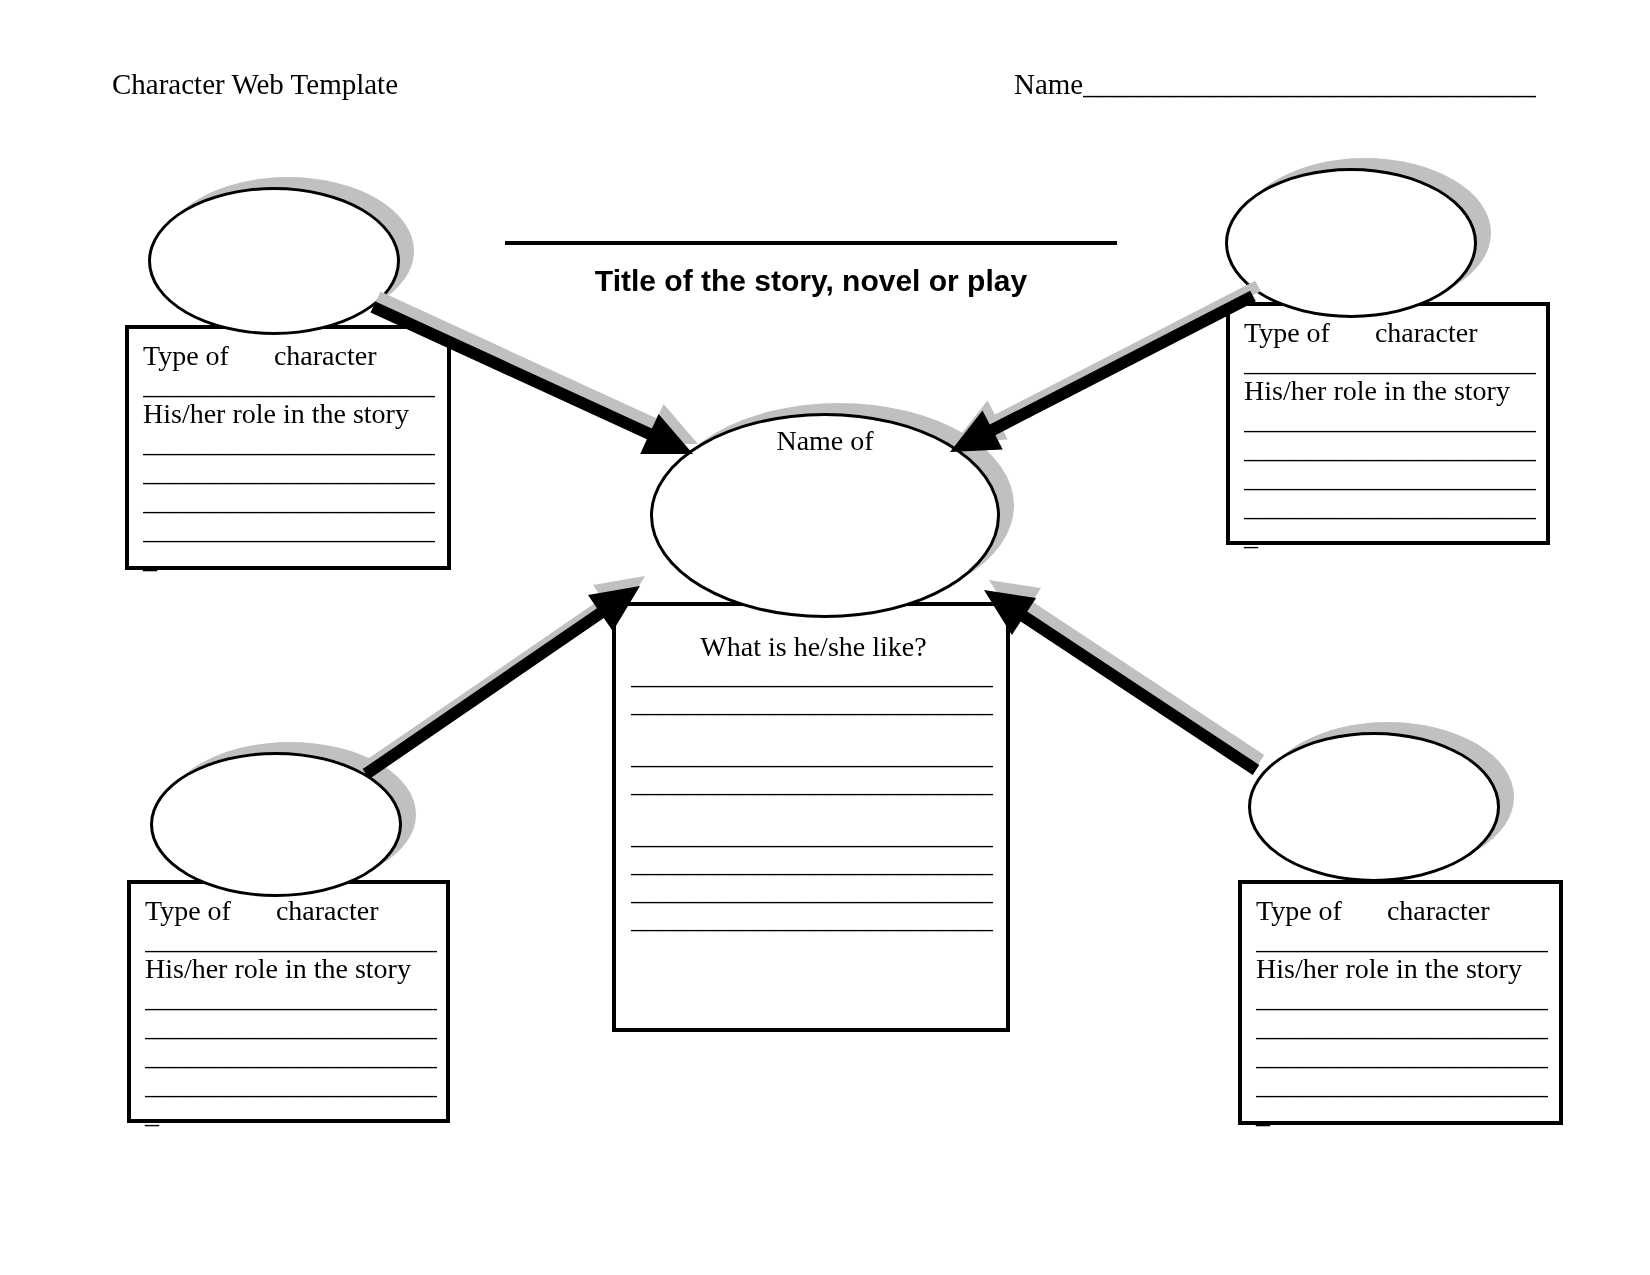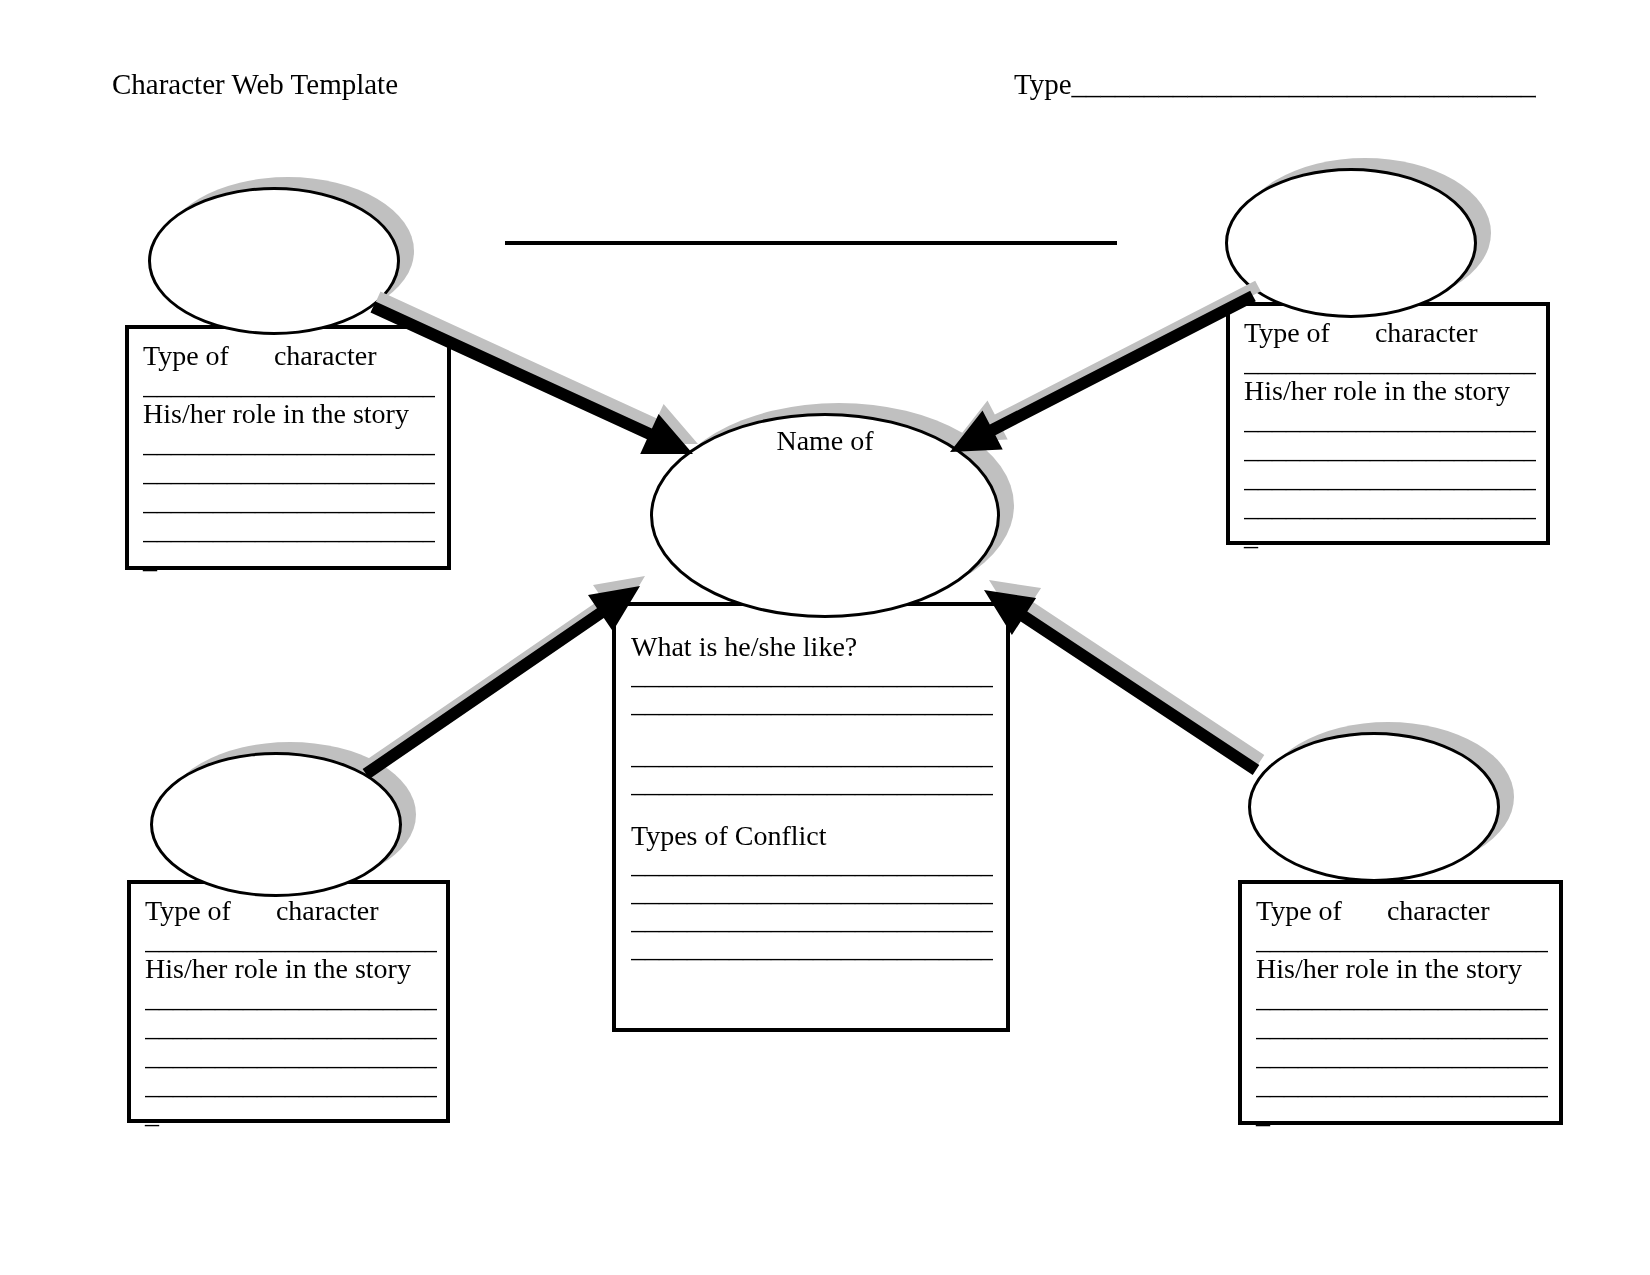--- a/index.html
+++ b/index.html
@@ -15,21 +15,21 @@
   .name-row{left:1014px;top:68px;font-size:29px;width:522px;white-space:nowrap;overflow:hidden;}
   
   .title-line{left:505px;top:241px;width:612px;height:4px;background:#000;}
   .story-title{left:505px;top:264px;width:612px;text-align:center;font-size:30px;font-weight:bold;}
   
   .box{border:4px solid #000;background:#fff;box-sizing:border-box;z-index:1;}
   .box-tl{left:125px;top:325px;width:326px;height:245px;}
   .box-tr{left:1226px;top:302px;width:324px;height:243px;}
   .box-bl{left:127px;top:880px;width:323px;height:243px;}
   .box-br{left:1238px;top:880px;width:325px;height:245px;}
-  .box-center{left:612px;top:602px;width:398px;height:430px;}
+  .box-center{left:612px;top:602px;width:398px;height:430px;text-align:center;}
   .box-inner{padding:12px 10px 0 14px;font-size:28px;}
   .row{height:29px;line-height:29px;}
   .gap45{display:inline-block;width:45px;}
   .uline{white-space:nowrap;overflow:hidden;display:block;width:292px;height:29px;line-height:29px;}
   .uline-c{white-space:nowrap;overflow:hidden;display:block;width:362px;height:28px;line-height:28px;}
   .cb-inner{padding:26px 10px 0 15px;font-size:28px;}
   .cb-head{height:29px;line-height:29px;}
   .cb-gap{height:24px;}
   
   .oval-wrap{z-index:2;}
@@ -48,23 +48,24 @@
   #arrows{position:absolute;left:0;top:0;z-index:3;pointer-events:none;}
   .ink{fill:#000;}
   .shadow{fill:#c0c0c0;}
 </style>
 </head>
 <body>
 
 <div id="page">
 
   <div class="abs serif doc-title">Character Web Template</div>
-  <div class="abs serif name-row"><span>Type</span><span>____________________________________</span></div>
+  <div class="abs serif name-row"><span>Name</span><span>____________________________________</span></div>
 
   <div class="abs title-line"></div>
+  <div class="abs sans story-title">Title of the story, novel or play</div>
 
   <div class="abs box box-tl">
     <div class="box-inner">
       <div class="row"><span>Type of</span><span class="gap45"></span><span>character</span></div>
       <span class="uline">______________________</span>
       <div class="row">His/her role in the story</div>
       <span class="uline">______________________</span>
       <span class="uline">______________________</span>
       <span class="uline">______________________</span>
       <span class="uline">______________________</span>
@@ -113,21 +114,20 @@
 
   <div class="abs box box-center">
     <div class="cb-inner">
       <div class="cb-head">What is he/she like?</div>
       <span class="uline-c">____________________________</span>
       <span class="uline-c">____________________________</span>
       <div class="cb-gap"></div>
       <span class="uline-c">____________________________</span>
       <span class="uline-c">____________________________</span>
       <div class="cb-gap"></div>
-      <div class="cb-head">Types of Conflict</div>
       <span class="uline-c">____________________________</span>
       <span class="uline-c">____________________________</span>
       <span class="uline-c">____________________________</span>
       <span class="uline-c">____________________________</span>
     </div>
   </div>
 
   <div class="abs oval-wrap ow-tl">
     <div class="oval-shadow"></div>
     <div class="oval"></div>

